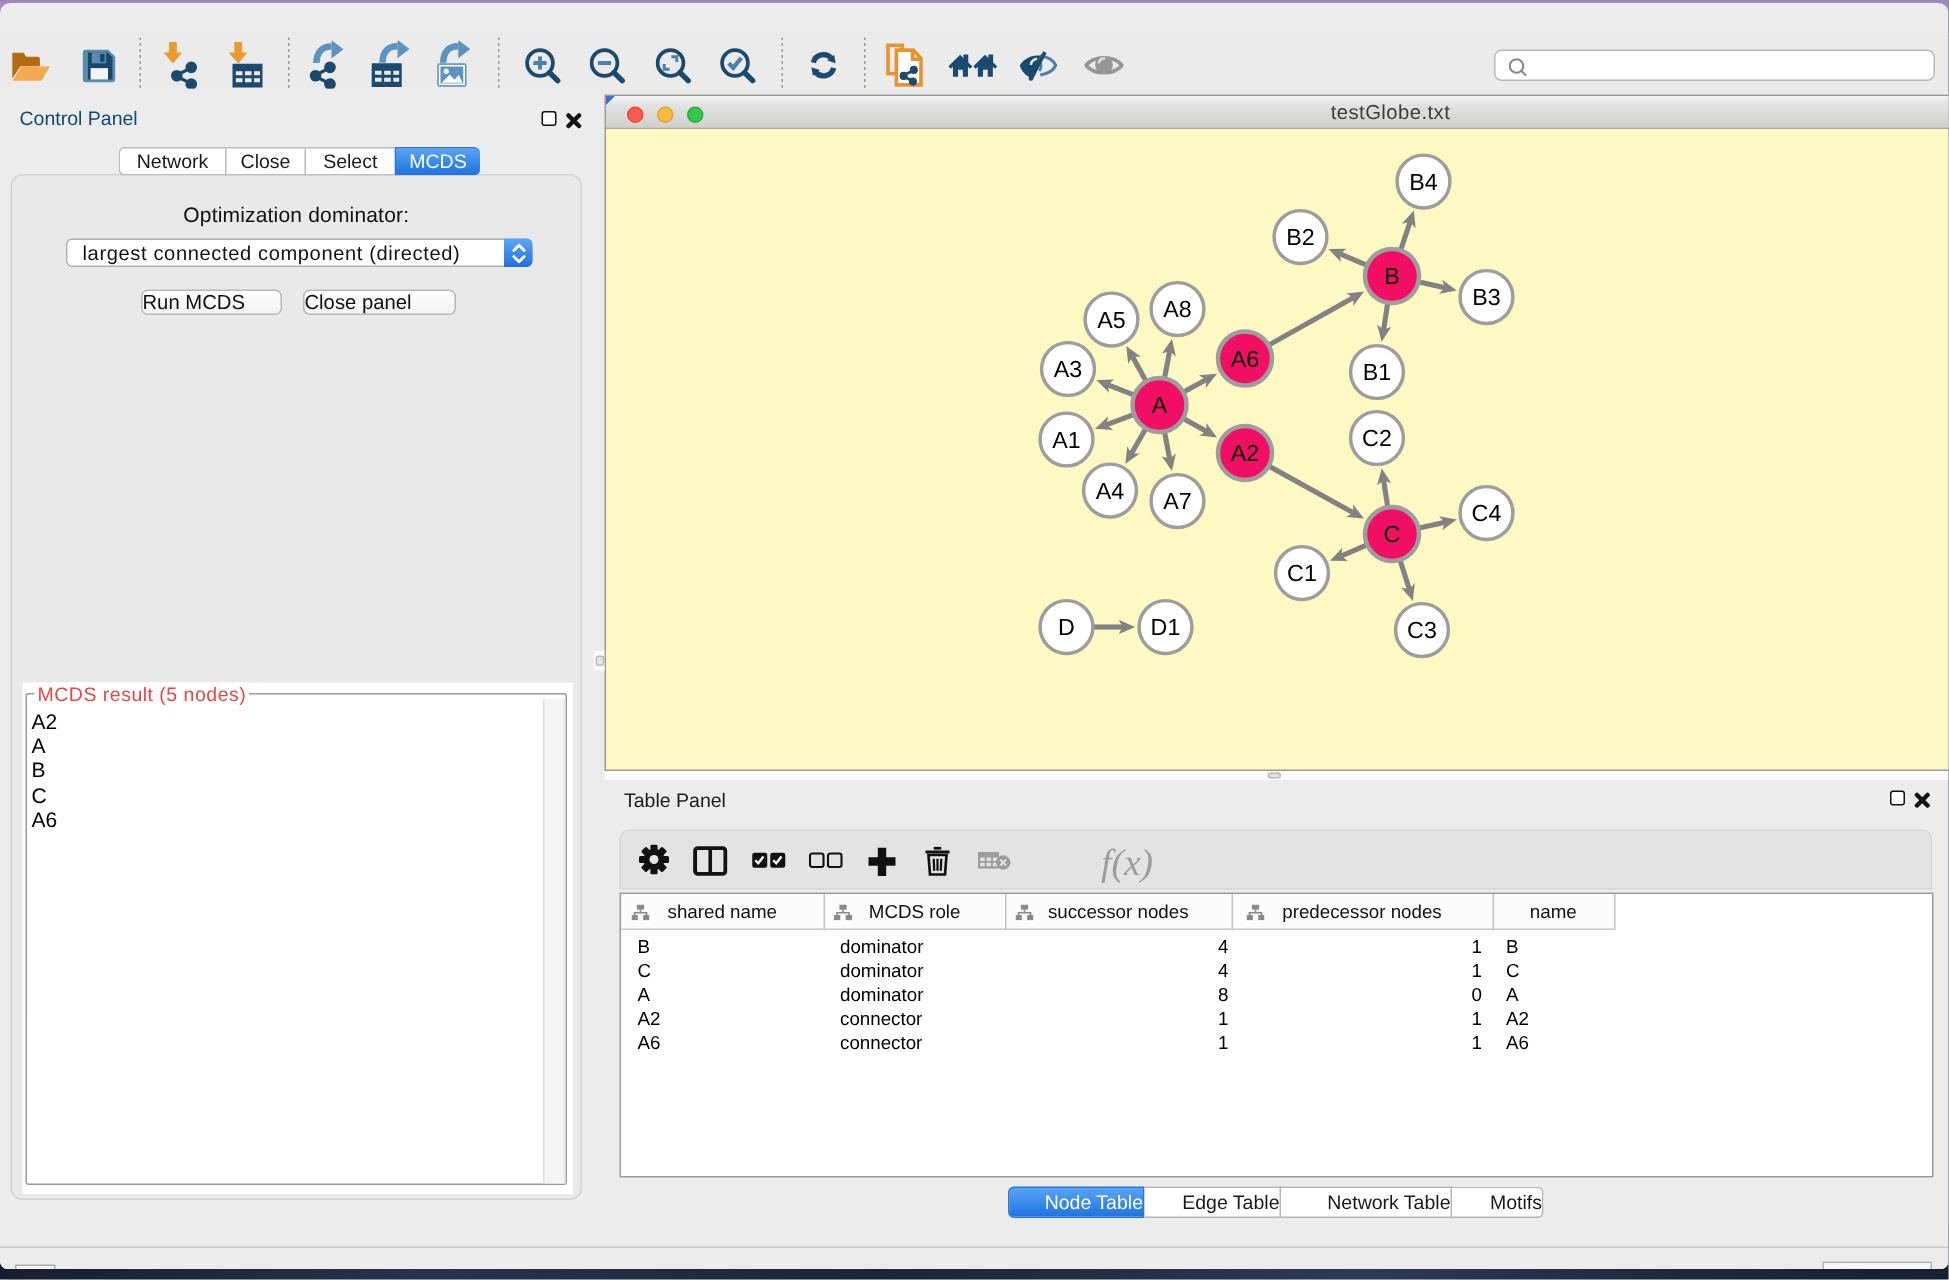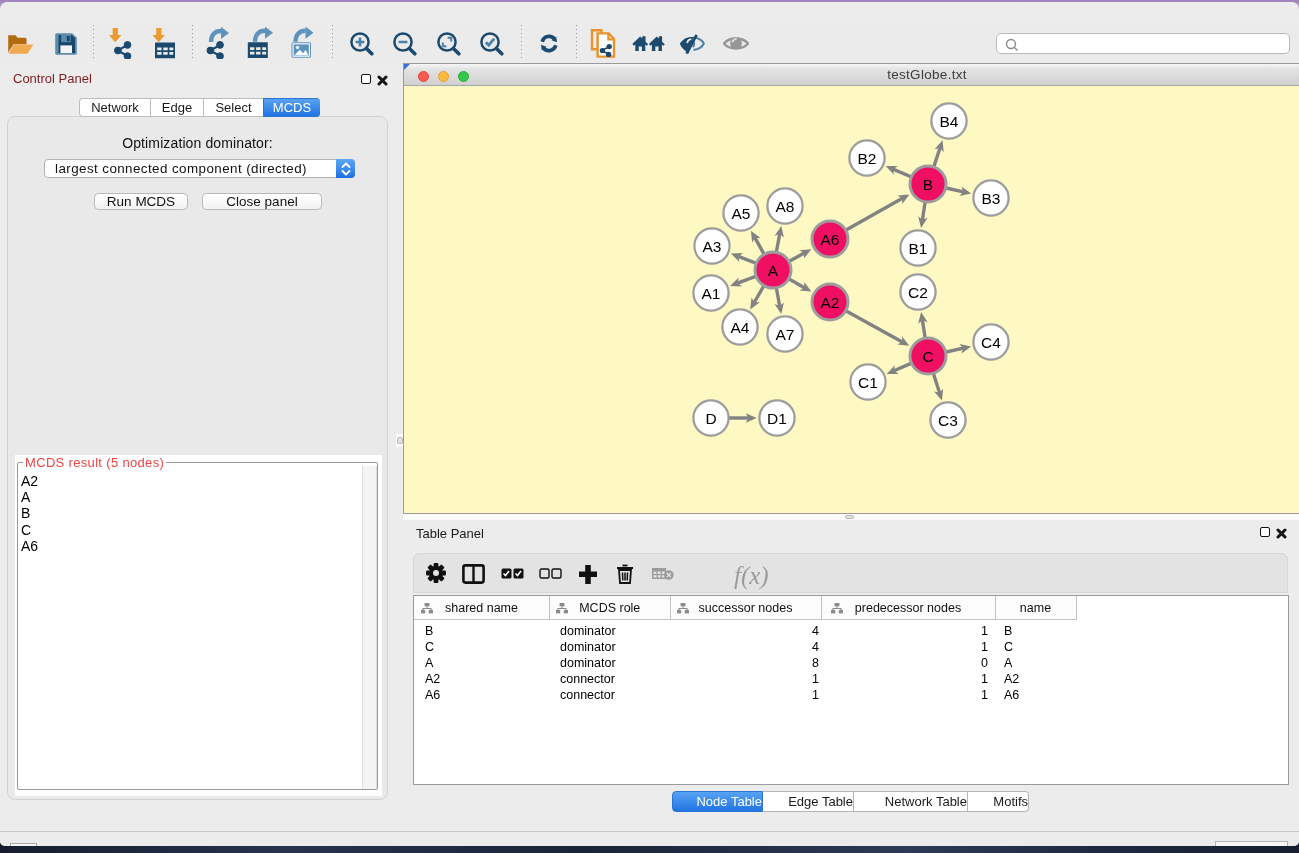--- a/index.html
+++ b/index.html
@@ -15,34 +15,34 @@
 #tl-y { left:27px; background:#fcbb40; border:1px solid #e2a334; }
 #tl-g { left:47px; background:#35c64c; border:1px solid #2aad37; }
 
 #toolbar { position:absolute; left:0; top:20px; width:100%; height:41px; background:#ebebeb; }
 .tbi { position:absolute; top:5px; }
 .tbsep { position:absolute; top:3px; height:35px; width:1px; background-image:repeating-linear-gradient(#9a9a9a 0 1.5px, transparent 1.5px 4px); }
 #search { position:absolute; left:996px; top:11px; width:294px; height:21px; background:#fff; border:1px solid #b9b9b9; border-radius:5px; }
 
 #mainarea { position:absolute; left:0; top:60px; width:100%; height:754px; background:#ececec; }
 
-#cp-title { position:absolute; left:13px; top:69px; font-size:13px; color:#7f1d1d; }
+#cp-title { position:absolute; left:13px; top:69px; font-size:13px; color:#0c4a6e; }
 .winbtn-sq { position:absolute; width:9.5px; height:9.5px; border:1.6px solid #111; border-radius:2px; background:#fff; }
 #cp-tabs { position:absolute; left:79px; top:95.5px; height:19px; display:flex; font-size:13px; }
 #cp-tabs div { background:#fff; border:1px solid #bcbcbc; border-right:none; color:#1a1a1a; text-align:center; line-height:18px; }
 #cp-tabs div:first-child { border-radius:4px 0 0 4px; }
 #cp-tabs div.sel { background:linear-gradient(#59a3f4,#2074e2); color:#fff; border-color:#2a74d4; border-radius:0 4px 4px 0; }
 #cp-panel { position:absolute; left:7px; top:114px; width:381px; height:684px; background:#e9e9e9; border:1px solid #d2d2d2; border-radius:8px; }
 #opt-label { position:absolute; left:0; top:133px; width:395px; text-align:center; font-size:14px; letter-spacing:0.12px; color:#111; }
 #dropdown { position:absolute; left:44px; top:157px; width:311px; height:19px; background:#fff; border:1px solid #b2b2b2; border-radius:4px; font-size:13.4px; letter-spacing:0.42px; color:#111; line-height:17.5px; padding-left:10px; }
 #dd-btn { position:absolute; right:-1px; top:-1px; width:19px; height:19px; background:linear-gradient(#5fa7f5,#1d71e2); border-radius:0 4px 4px 0; }
 #dd-btn svg { position:absolute; left:3.5px; top:2.5px; }
-.cpbtn { position:absolute; top:190.5px; height:17.5px; background:linear-gradient(#ffffff,#f3f3f3); border:1px solid #b9b9b9; border-radius:4.5px; font-size:13.5px; color:#111; text-align:center; line-height:16px; }
+.cpbtn { position:absolute; top:190.5px; height:17.5px; background:linear-gradient(#ffffff,#f3f3f3); border:1px solid #b9b9b9; border-radius:4.5px; font-size:13.5px; color:#111; text-align:left; line-height:16px; }
 #btn-run { left:94px; width:94px; }
-#btn-close { left:202px; width:120px; }
+#btn-close { left:202px; width:102px; }
 #mcds-white { position:absolute; left:15px; top:453px; width:367px; height:341px; background:#fff; }
 #mcds-border { position:absolute; left:17px; top:460px; width:361px; height:328px; border:1px solid #9a9a9a; border-radius:2px; }
 #mcds-label { position:absolute; left:23px; top:453px; font-size:13px; letter-spacing:0.33px; color:#ef4444; background:#fff; padding:0 2px; }
 #mcds-list { position:absolute; left:21px; top:471px; font-size:14px; color:#000; line-height:16.2px; }
 #mcds-scroll { position:absolute; left:362px; top:464px; width:14.5px; height:323px; background:#f4f4f4; border-left:1px solid #dedede; border-right:1px solid #dedede; }
 
 #netwin { position:absolute; left:403px; top:61px; width:1048px; height:451px; border:1px solid #9a9a9a; background:#fef9c3; }
 #net-titlebar { position:absolute; left:0; top:0; width:100%; height:22px; background:linear-gradient(180deg,#f5f5f5 0%,#e3e3e3 25%,#d0d0d0 100%); border-bottom:1px solid #a8a8a8; }
 #net-titlebar .title { position:absolute; width:100%; top:3px; text-align:center; font-size:13.5px; letter-spacing:0.3px; color:#3c3c3c; }
 .tl2 { position:absolute; top:7px; width:11px; height:11px; border-radius:50%; }
@@ -210,21 +210,21 @@
   <div class="winbtn-sq" style="left:361px; top:72px;"></div>
   <svg style="position:absolute; left:376.5px; top:73px;" width="11" height="11" viewBox="0 0 11 11">
       <g stroke="#141414" stroke-width="3" stroke-linecap="round">
         <line x1="2" y1="2" x2="9" y2="9"></line>
         <line x1="9" y1="2" x2="2" y2="9"></line>
       </g>
     </svg>
   <div id="cp-panel"></div>
   <div id="cp-tabs">
     <div style="width:71px">Network</div>
-    <div style="width:53px">Edge</div>
+    <div style="width:53px">Close</div>
     <div style="width:60px">Select</div>
     <div class="sel" style="width:57px">MCDS</div>
   </div>
   <div id="opt-label">Optimization dominator:</div>
   <div id="dropdown">largest connected component (directed)
     <div id="dd-btn">
         <svg width="12" height="14" viewBox="0 0 12 14">
           <path d="M2.5 5 L6 1.5 L9.5 5" fill="none" stroke="#fff" stroke-width="1.8" stroke-linecap="round" stroke-linejoin="round"></path>
           <path d="M2.5 9 L6 12.5 L9.5 9" fill="none" stroke="#fff" stroke-width="1.8" stroke-linecap="round" stroke-linejoin="round"></path>
         </svg>

